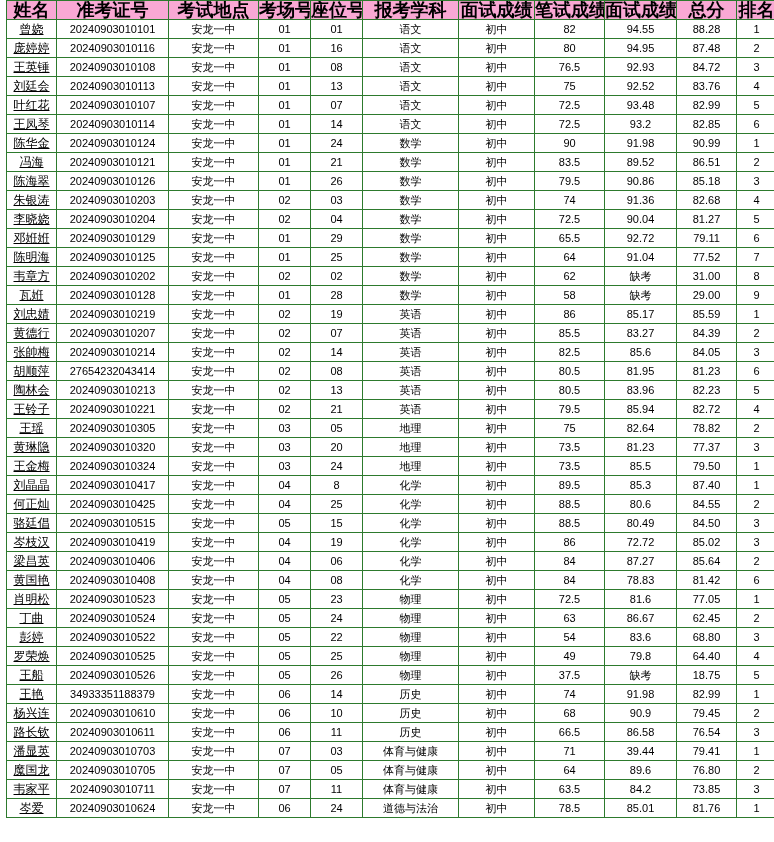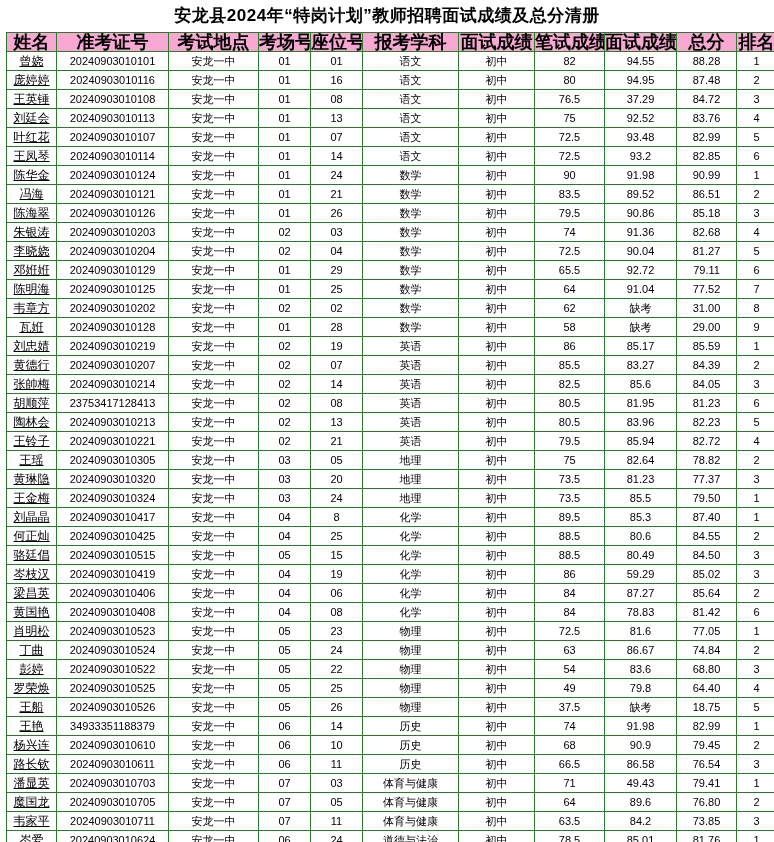--- a/index.html
+++ b/index.html
@@ -71,21 +71,20 @@
   col.c-stage  { width: 76px; }
   col.c-written{ width: 70px; }
   col.c-inter  { width: 72px; }
   col.c-total  { width: 60px; }
   col.c-rank   { width: 40px; }
 </style>
 </head>
 <body>
 
 <div id="page">
-  <div id="doc-title">安龙县2024年“特岗计划”教师招聘面试成绩及总分清册</div>
   <table>
     <colgroup>
       <col class="c-name">
         <col class="c-exam">
         <col class="c-place">
         <col class="c-room">
         <col class="c-seat">
       <col class="c-sub">
         <col class="c-stage">
         <col class="c-written">
@@ -137,21 +136,21 @@
         </tr>
         <tr>
           <td class="name">王英锤</td>
           <td class="num">20240903010108</td>
           <td class="num">安龙一中</td>
           <td class="num">01</td>
           <td class="num">08</td>
           <td class="subject">语文</td>
           <td class="subject">初中</td>
           <td class="num">76.5</td>
-          <td class="num">37.29</td>
+          <td class="num">92.93</td>
           <td class="num">84.72</td>
           <td class="num">3</td>
         </tr>
         <tr>
           <td class="name">刘廷会</td>
           <td class="num">20240903010113</td>
           <td class="num">安龙一中</td>
           <td class="num">01</td>
           <td class="num">13</td>
           <td class="subject">语文</td>
@@ -338,21 +337,21 @@
           <td class="num">14</td>
           <td class="subject">英语</td>
           <td class="subject">初中</td>
           <td class="num">82.5</td>
           <td class="num">85.6</td>
           <td class="num">84.05</td>
           <td class="num">3</td>
         </tr>
         <tr>
           <td class="name">胡顺萍</td>
-          <td class="num">23753417128413</td>
+          <td class="num">27654232043414</td>
           <td class="num">安龙一中</td>
           <td class="num">02</td>
           <td class="num">08</td>
           <td class="subject">英语</td>
           <td class="subject">初中</td>
           <td class="num">80.5</td>
           <td class="num">81.95</td>
           <td class="num">81.23</td>
           <td class="num">6</td>
         </tr>
@@ -462,21 +461,21 @@
         </tr>
         <tr>
           <td class="name">岑枝汉</td>
           <td class="num">20240903010419</td>
           <td class="num">安龙一中</td>
           <td class="num">04</td>
           <td class="num">19</td>
           <td class="subject">化学</td>
           <td class="subject">初中</td>
           <td class="num">86</td>
-          <td class="num">59.29</td>
+          <td class="num">72.72</td>
           <td class="num">85.02</td>
           <td class="num">3</td>
         </tr>
         <tr>
           <td class="name">梁昌英</td>
           <td class="num">20240903010406</td>
           <td class="num">安龙一中</td>
           <td class="num">04</td>
           <td class="num">06</td>
           <td class="subject">化学</td>
@@ -515,21 +514,21 @@
         <tr>
           <td class="name">丁曲</td>
           <td class="num">20240903010524</td>
           <td class="num">安龙一中</td>
           <td class="num">05</td>
           <td class="num">24</td>
           <td class="subject">物理</td>
           <td class="subject">初中</td>
           <td class="num">63</td>
           <td class="num">86.67</td>
-          <td class="num">74.84</td>
+          <td class="num">62.45</td>
           <td class="num">2</td>
         </tr>
         <tr>
           <td class="name">彭婷</td>
           <td class="num">20240903010522</td>
           <td class="num">安龙一中</td>
           <td class="num">05</td>
           <td class="num">22</td>
           <td class="subject">物理</td>
           <td class="subject">初中</td>
@@ -605,21 +604,21 @@
         </tr>
         <tr>
           <td class="name">潘显英</td>
           <td class="num">20240903010703</td>
           <td class="num">安龙一中</td>
           <td class="num">07</td>
           <td class="num">03</td>
           <td class="subject">体育与健康</td>
           <td class="subject">初中</td>
           <td class="num">71</td>
-          <td class="num">49.43</td>
+          <td class="num">39.44</td>
           <td class="num">79.41</td>
           <td class="num">1</td>
         </tr>
         <tr>
           <td class="name">魔国龙</td>
           <td class="num">20240903010705</td>
           <td class="num">安龙一中</td>
           <td class="num">07</td>
           <td class="num">05</td>
           <td class="subject">体育与健康</td>

